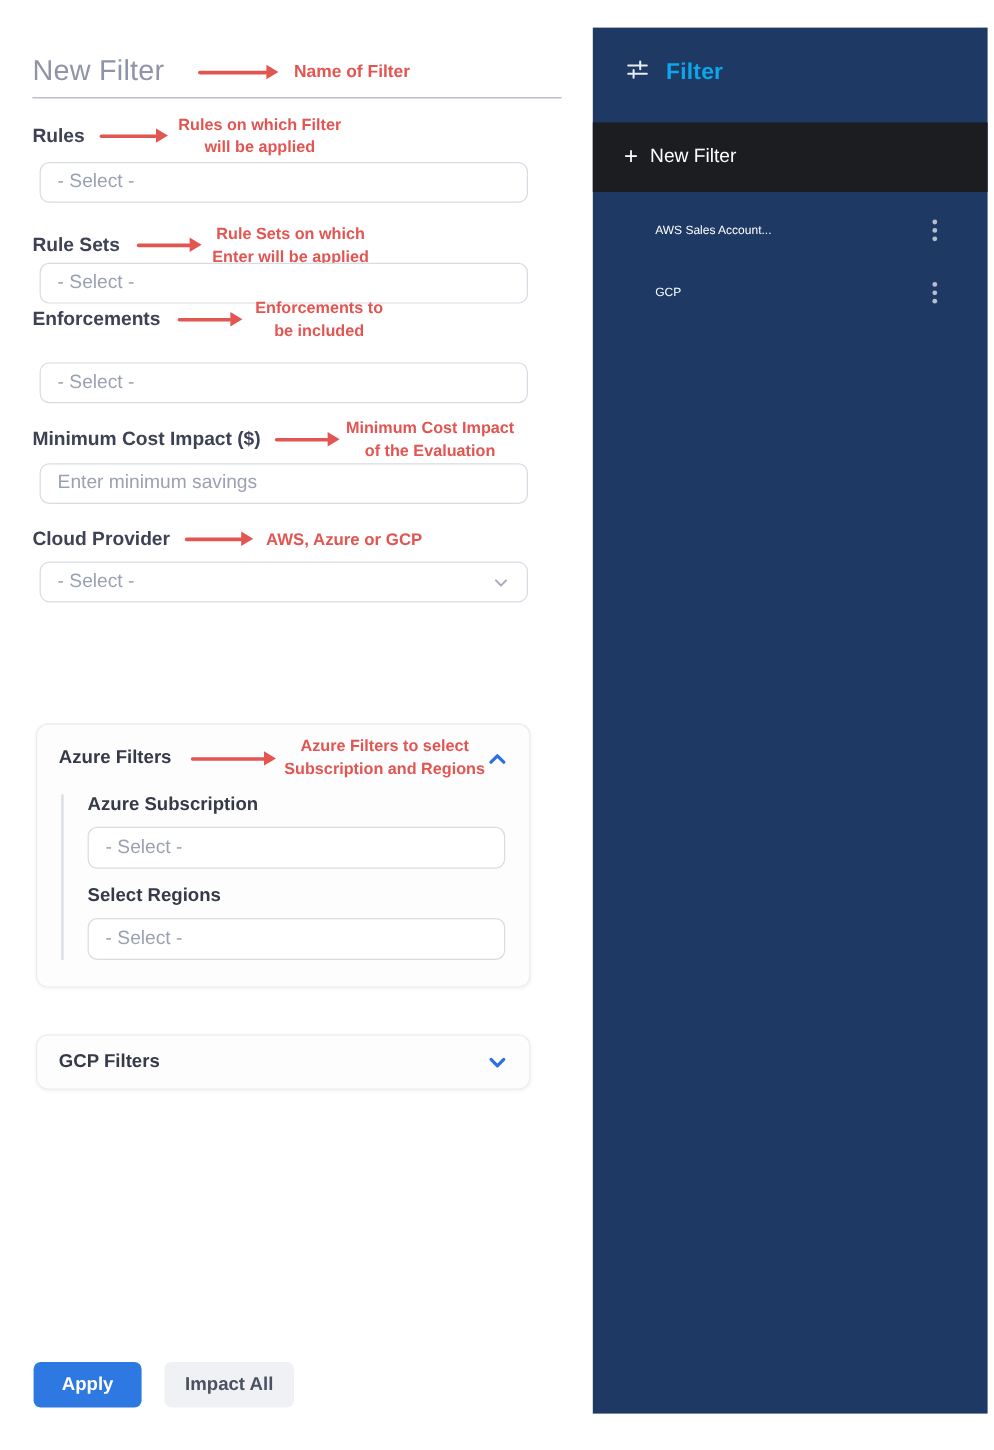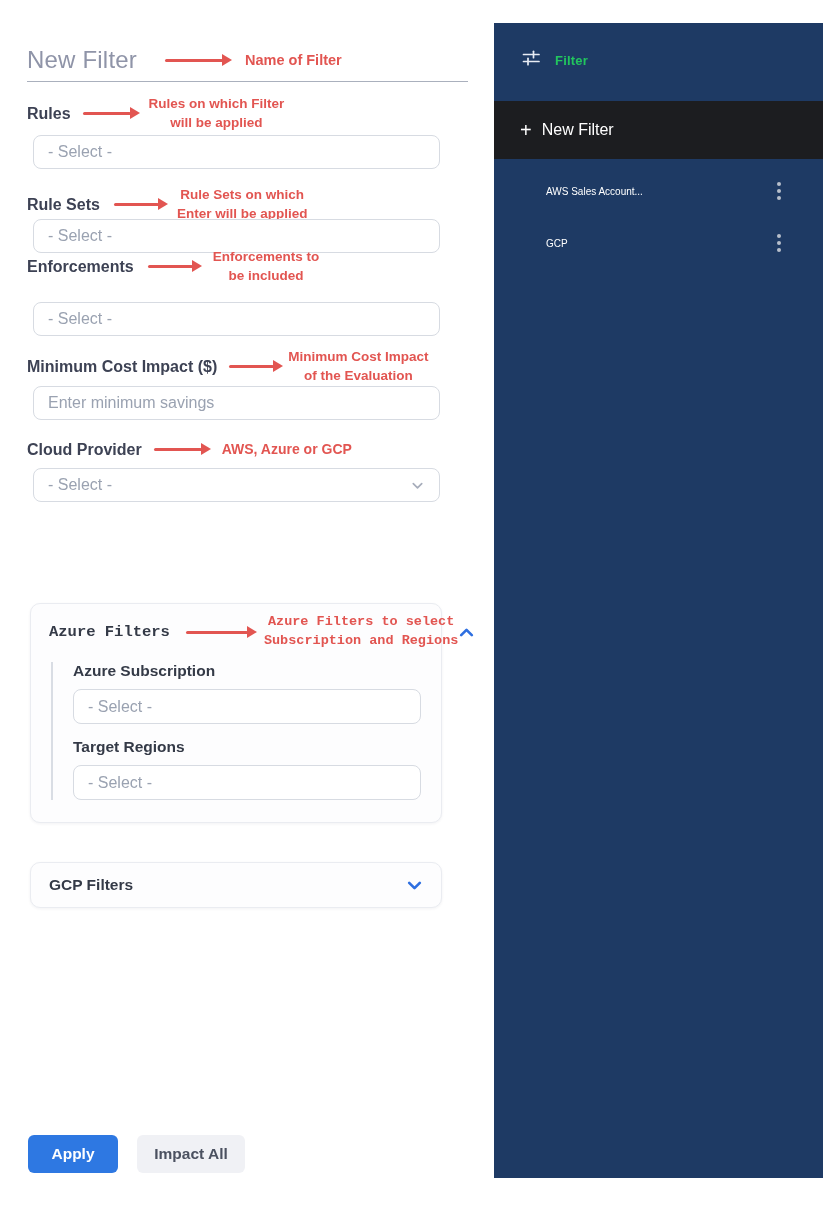--- a/index.html
+++ b/index.html
@@ -51,21 +51,21 @@
   .btn { border:none; border-radius:6px; font-family:"Liberation Sans", sans-serif;
     font-size:15.5px; font-weight:700; height:38px; cursor:pointer;
     display:flex; align-items:center; justify-content:center; }
   .btn-apply { background:#2e78e2; color:#ffffff; width:90px; }
   .btn-clear { background:#f0f1f5; color:#4b5160; width:108px; }
 
   
   .sidebar { position:absolute; left:494px; top:23px; width:329px; height:1155px;
     background:#1e3a64; }
   .sb-header { display:flex; align-items:center; gap:13px; padding:24px 0 0 26px; }
-  .sb-title { color:#22c55e; font-size:13px; font-weight:700; letter-spacing:.2px; }
+  .sb-title { color:#0ea5e9; font-size:19px; font-weight:700; letter-spacing:.2px; }
   .sb-new { margin-top:28px; height:58px; background:#1c1d20; display:flex;
     align-items:center; gap:10px; padding-left:26px; cursor:pointer; }
   .sb-new-plus { color:#ffffff; font-size:20px; font-weight:400; line-height:1; }
   .sb-new-label { color:#ffffff; font-size:16px; font-weight:400; }
   .sb-list { margin-top:6px; }
   .sb-item { height:52px; display:flex; align-items:center;
     justify-content:space-between; padding:0 38px 0 52px; cursor:pointer; }
   .sb-item-label { color:#ffffff; font-size:10px; }
   .kebab { display:flex; flex-direction:column; gap:3px; padding:4px; cursor:pointer; }
   .kebab i { width:4px; height:4px; border-radius:50%; background:#b8bfcb; }
@@ -133,37 +133,37 @@
     <span>- Select -</span>
     <span class="sel-caret">
       <svg width="15" height="15" viewBox="0 0 16 16">
           <path d="M3.5 6l4.5 4.5L12.5 6" fill="none" stroke="#a7adbb" stroke-width="1.8" stroke-linecap="round" stroke-linejoin="round"></path>
         </svg>
     </span>
   </div>
 
 
   <div class="card" style="top:603px;">
-    <div class="card-head" style="height:48px; padding-top:8px;font-family:Liberation Mono, monospace;">
+    <div class="card-head" style="height:48px; padding-top:8px;">
       <span class="card-label">Azure Filters</span>
       <span class="arr" style="width:62px; margin-left:16px;"></span>
       <span class="ann" style="margin-left:16px;">
         <span>Azure Filters to select</span><br>
         <span>Subscription and Regions</span>
       </span>
       <span class="card-chevron">
         <svg width="17" height="17" viewBox="0 0 16 16">
             <path d="M3 10.5l5-5 5 5" fill="none" stroke="#2e6fe0" stroke-width="2.5" stroke-linecap="round" stroke-linejoin="round"></path>
           </svg>
       </span>
     </div>
     <div class="azure-body">
       <div class="sub-label" style="margin-top:2px;">Azure Subscription</div>
       <div class="sub-sel">- Select -</div>
-      <div class="sub-label">Target Regions</div>
+      <div class="sub-label">Select Regions</div>
       <div class="sub-sel">- Select -</div>
     </div>
   </div>
 
   <div class="card" style="top:862px;">
     <div class="card-head">
       <span class="card-label">GCP Filters</span>
       <span class="card-chevron">
         <svg width="17" height="17" viewBox="0 0 16 16">
             <path d="M3 5.5l5 5 5-5" fill="none" stroke="#2e6fe0" stroke-width="2.5" stroke-linecap="round" stroke-linejoin="round"></path>

